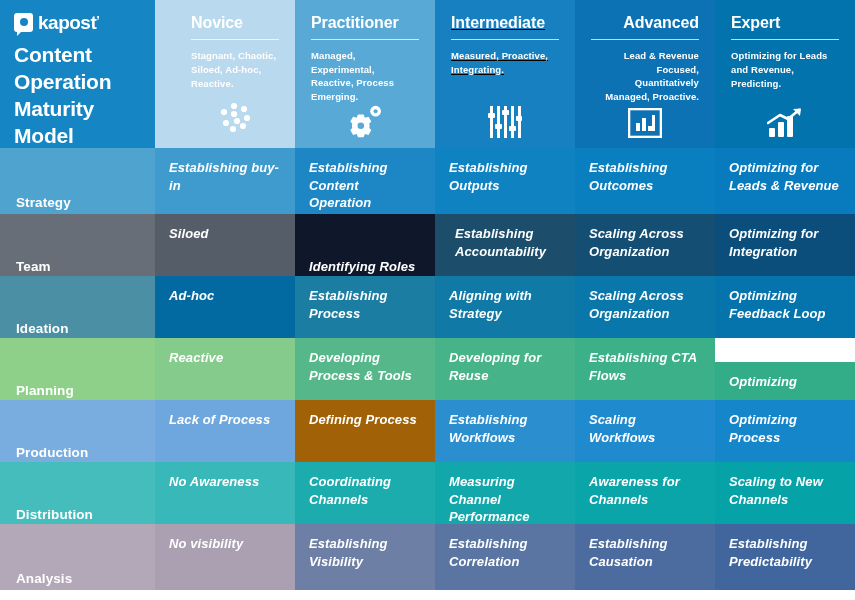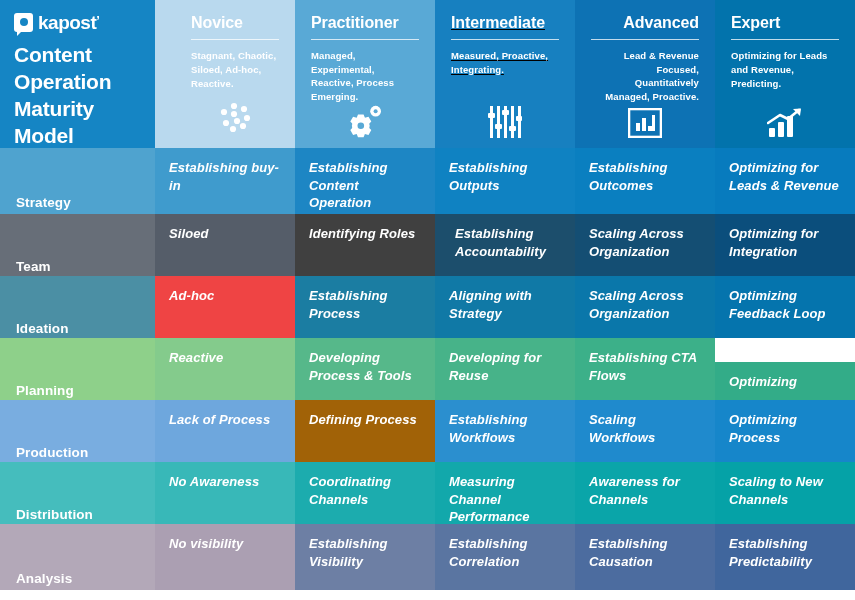--- a/index.html
+++ b/index.html
@@ -222,36 +222,36 @@
     </div>
     <div class="cell body-cell" style="background: rgb(7, 123, 190);">
       <span>Optimizing for Leads &amp; Revenue</span>
     </div>
     <div class="cell rowlabel" style="background: rgb(103, 110, 120);">
       <span>Team</span>
     </div>
     <div class="cell body-cell" style="background: rgb(85, 93, 105);">
       <span>Siloed</span>
     </div>
-    <div class="cell body-cell" style="background: #404040;">
+    <div class="cell body-cell" style="background: #0f172a; align-items: flex-end;">
       <span>Identifying Roles</span>
     </div>
     <div class="cell body-cell" style="background: rgb(28, 78, 108); padding-left: 20px;">
       <span>Establishing Accountability</span>
     </div>
     <div class="cell body-cell" style="background: rgb(20, 78, 115);">
       <span>Scaling Across Organization</span>
     </div>
     <div class="cell body-cell" style="background: rgb(11, 78, 124);">
       <span>Optimizing for Integration</span>
     </div>
     <div class="cell rowlabel" style="background: rgb(75, 143, 164);">
       <span>Ideation</span>
     </div>
-    <div class="cell body-cell" style="background: #ef4444;">
+    <div class="cell body-cell" style="background: #0369a1;">
       <span>Ad-hoc</span>
     </div>
     <div class="cell body-cell" style="background: rgb(27, 125, 162);">
       <span>Establishing Process</span>
     </div>
     <div class="cell body-cell" style="background: rgb(16, 121, 166);">
       <span>Aligning with Strategy</span>
     </div>
     <div class="cell body-cell" style="background: rgb(10, 119, 170);">
       <span>Scaling Across Organization</span>

